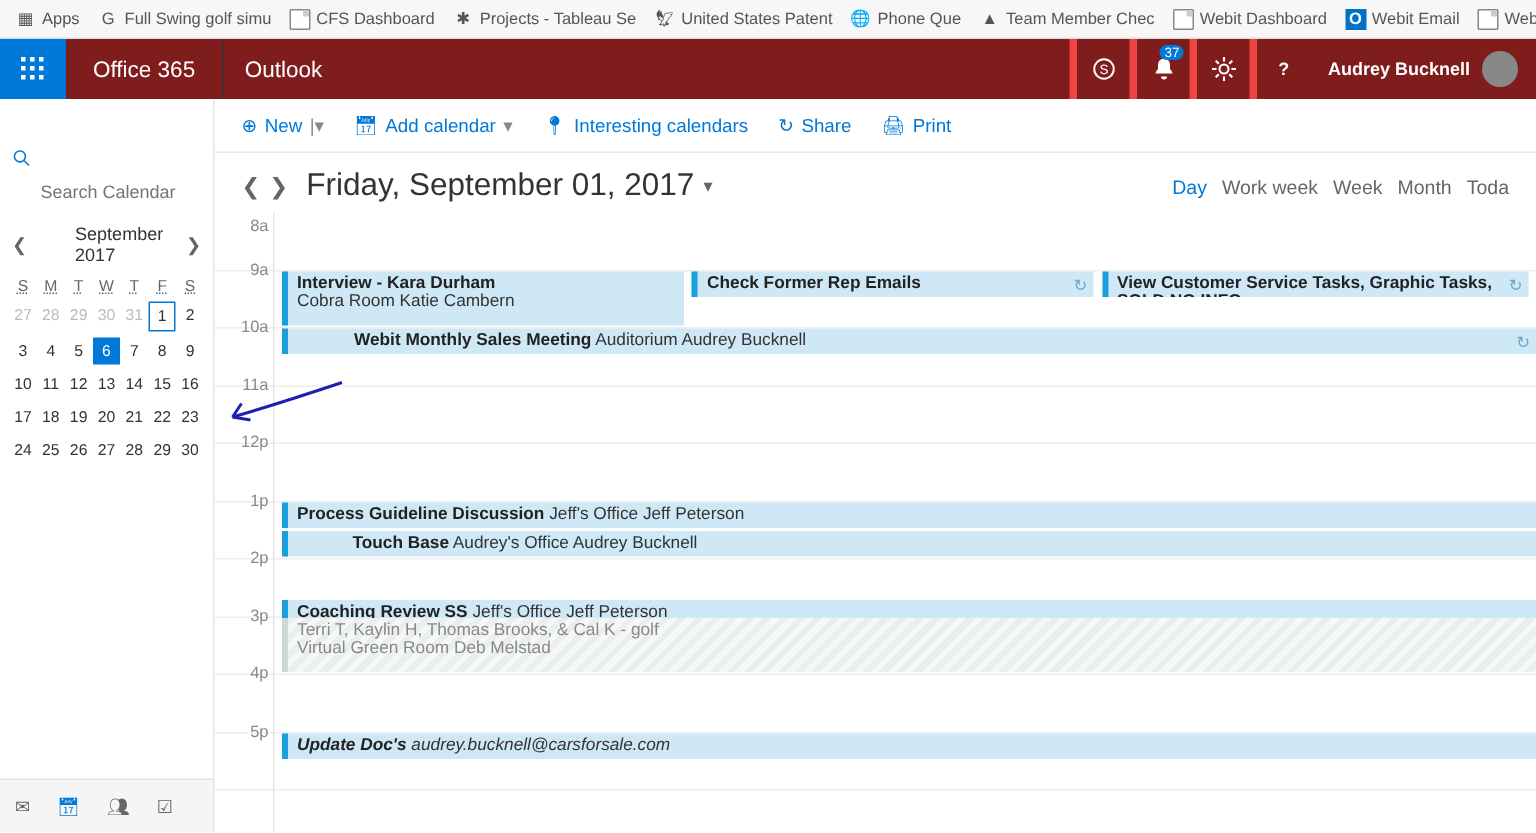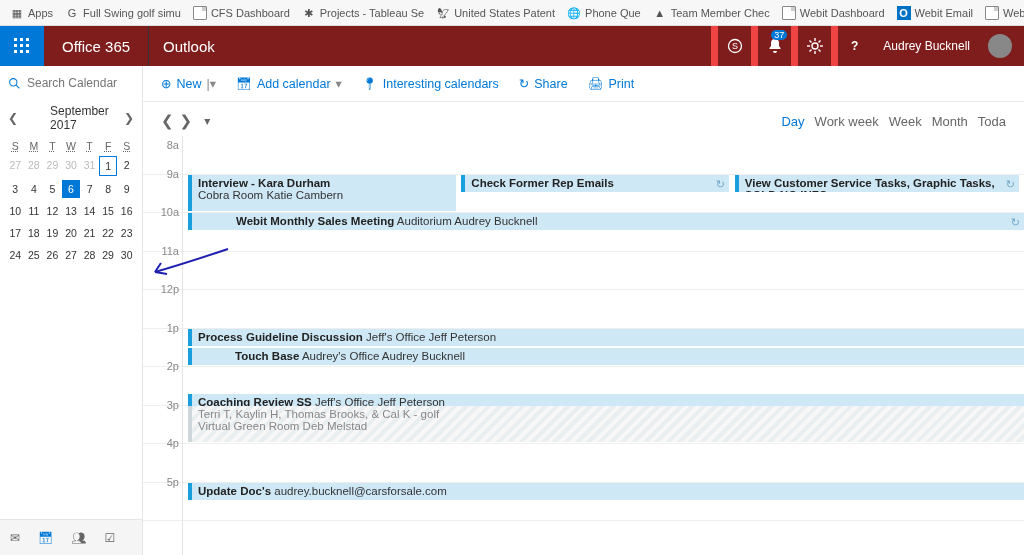--- a/index.html
+++ b/index.html
@@ -12,30 +12,30 @@
   .bm-ico.doc { border: 1px solid #888; border-radius: 1px; position: relative; background: #fff; }
   .bm-ico.doc::after { content: ""; position: absolute; top: 0; right: 0; width: 4px; height: 4px; background: #ccc; }
 
   
   .office-bar { height: 40px; background: #7f1d1d; color: #fff; display: flex; align-items: center; }
   .waffle { width: 44px; height: 40px; background: #0078d7; display: flex; align-items: center; justify-content: center; cursor: pointer; }
   .waffle svg { width:16px; height:16px; }
   .brand { padding: 0 18px; font-size: 15px; }
   .app { padding: 0 14px; font-size: 15px; border-left: 1px solid #333; height: 100%; display:flex; align-items:center; }
   .office-right { margin-left: auto; display: flex; align-items: center; height: 100%; }
-  .obtn { width: 40px; height: 40px; display: flex; align-items:center; justify-content:center; cursor:pointer; border-left:7px solid #ef4444; color:#fff; position:relative; }
+  .obtn { width: 40px; height: 40px; display: flex; align-items:center; justify-content:center; cursor:pointer; border-left:5px solid #ef4444; color:#fff; position:relative; }
   .badge { position:absolute; top:4px; right:4px; background:#0078d7; color:#fff; font-size:9px; padding:0 3px; border-radius:6px; }
-  .user { padding:0 12px; font-size:12px; cursor:pointer; display:flex; align-items:center; gap:18px;}
+  .user { padding:0 12px; font-size:12px; cursor:pointer; display:flex; align-items:center; gap:8px;font-weight:bold;}
   .avatar { width:24px; height:24px; border-radius:50%; background:#888;}
 
   
   .app-body { display:flex; height:calc(555px - 26px - 40px); }
   .left-pane { width:143px; border-right:1px solid #e5e5e5; display:flex; flex-direction:column; }
   .search-row { display:flex; align-items:center; gap:6px; padding:10px 8px; color:#0078d7; cursor:text;}
-  .search-row input { border:none; outline:none; font-size:12px; width:100px; color:#333; }
+  .search-row input { border:none; outline:none; font-size:12px; width:100px; color:#333;margin-top:45px; }
   .mini-head { display:flex; align-items:center; justify-content:space-between; padding:4px 8px 8px; color:#333; }
   .mini-head .nav { color:#666; cursor:pointer; font-size:12px; }
   .mini-head .lbl { font-size:12px;margin-left:32px; }
   .mini-grid { display:grid; grid-template-columns:repeat(7,1fr); text-align:center; font-size:10.5px; row-gap:4px; padding:0 6px;}
   .mini-grid .dow { text-decoration:underline dotted; color:#666; }
   .mini-grid .d { padding:3px 0; cursor:pointer; }
   .mini-grid .fade { color:#bbb; }
   .mini-grid .box { border:1px solid #0078d7; }
   .mini-grid .sel { background:#0078d7; color:#fff; }
   .left-footer { margin-top:auto; height:36px; background:#f5f5f5; border-top:1px solid #e5e5e5; display:flex; align-items:center; gap:18px; padding:0 10px; color:#666; }
@@ -253,20 +253,21 @@
         </div>
       <div class="cmd">
           <span style="color:#0078d7">🖨︎</span>
           <span>Print</span>
         </div>
     </div>
 
     <div class="date-row">
       <span class="navarrow">❮</span>
       <span class="navarrow">❯</span>
+      <span class="datelbl">Friday, September 01, 2017</span>
       <span class="caretd">▾</span>
       <div class="views">
         <span class="on">Day</span>
         <span>Work week</span>
         <span>Week</span>
         <span>Month</span>
         <span>Toda</span>
       </div>
     </div>
 
@@ -334,21 +335,21 @@
           </div>
           <div class="ev" style="top:212px; height:17px; left:0; right:0; width:auto;padding-left:43px;">
             <span class="ttl">Touch Base</span> <span>Audrey's Office Audrey Bucknell</span>
           </div>
           <div class="ev" style="top:258px; height:17px; left:0; right:0; width:auto;">
             <span class="ttl">Coaching Review SS</span> <span>Jeff's Office Jeff Peterson</span>
           </div>
           <div class="ev tent" style="top:269.5px; height:36px; left:0; right:0; width:auto;">
             <span>Terri T, Kaylin H, Thomas Brooks, &amp; Cal K - golf</span><br><span>Virtual Green Room Deb Melstad</span>
           </div>
-          <div class="ev" style="top:346.5px; height:17px; left:0; right:0; width:auto;">
+          <div class="ev" style="top:346.5px; height:17px; left:0; right:0; width:auto;font-style:italic;">
             <span class="ttl">Update Doc's</span> <span>audrey.bucknell@carsforsale.com</span>
           </div>
         </div>
         <svg class="arrow-draw" style="left:-40px; top:108px;" width="90" height="40">
             <path d="M85 5 Q40 20 12 28" stroke="#2020b0" stroke-width="2" fill="none"></path>
             <path d="M12 28 l6 -9 M12 28 l12 2" stroke="#2020b0" stroke-width="2" fill="none"></path>
           </svg>
       </div>
     </div>
   </div>

